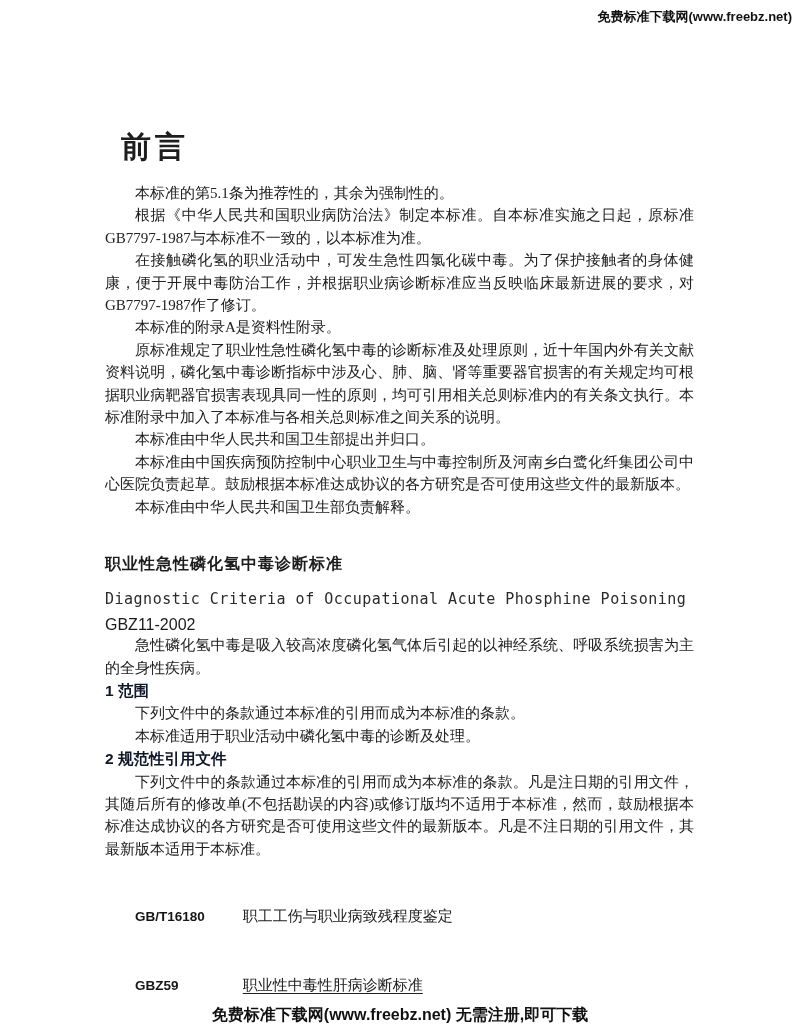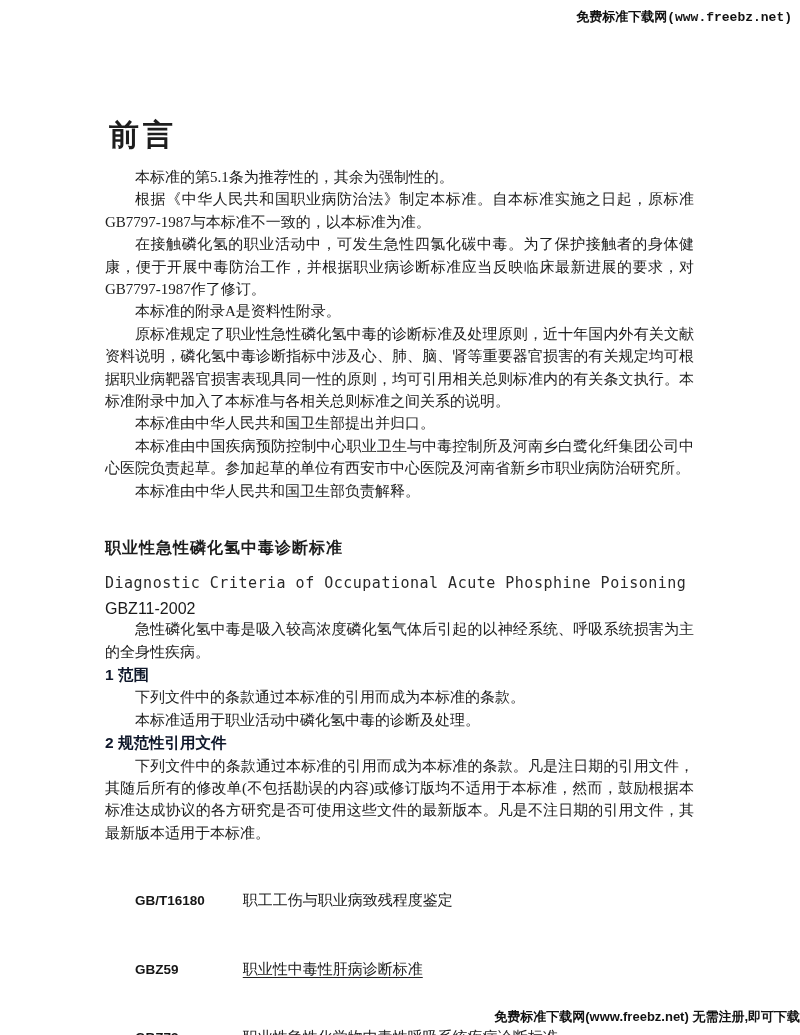--- a/index.html
+++ b/index.html
@@ -13,31 +13,31 @@
     position: relative;
     overflow: hidden;
     color: #1d1d1d;
     font-family: "Liberation Serif", "DejaVu Serif", serif;
     -webkit-font-smoothing: antialiased;
   }
   .page-header {
     position: absolute;
     top: 8px;
     right: 8px;
-    font-family: Liberation Mono, monospace;
+    font-family: Liberation Sans, sans-serif;
     font-size: 13px;
     font-weight: 600;
     color: #111;
   }
   .content {
     position: relative;
     padding: 0 106px 0 105px;
   }
   .foreword-title {
-    margin: 4px;
+    margin: 16px;
     padding-top: 112px;
     font-size: 30px;
     font-weight: 700;
     letter-spacing: 4px;
     line-height: 38px;
     font-family: "Liberation Serif", "DejaVu Serif", serif;
   }
   .foreword-body { margin-top: 12px; }
   p.doc-p {
     margin: 0;
@@ -97,44 +97,44 @@
   .reference-title { color: #202020; margin-left: 11px; }
   .reference-title.link {
     text-decoration: underline;
     text-underline-offset: 3px;
   }
   .page-footer {
     position: absolute;
     bottom: 9px;
     left: 0;
     width: 100%;
-    text-align: right;
+    text-align: center;
     font-family: "Liberation Sans", "DejaVu Sans", sans-serif;
-    font-size: 13px;
+    font-size: 16px;
     font-weight: 600;
     color: #111;
   }
 </style>
 </head>
 <body>
 
 <div class="page-header">免费标准下载网(www.freebz.net)</div>
 
 <div class="content">
 
   <h1 class="foreword-title">前言</h1>
 
   <div class="foreword-body">
     <p class="doc-p">本标准的第5.1条为推荐性的，其余为强制性的。</p>
     <p class="doc-p">根据《中华人民共和国职业病防治法》制定本标准。自本标准实施之日起，原标准GB7797-1987与本标准不一致的，以本标准为准。</p>
     <p class="doc-p">在接触磷化氢的职业活动中，可发生急性四氯化碳中毒。为了保护接触者的身体健康，便于开展中毒防治工作，并根据职业病诊断标准应当反映临床最新进展的要求，对GB7797-1987作了修订。</p>
     <p class="doc-p">本标准的附录A是资料性附录。</p>
     <p class="doc-p">原标准规定了职业性急性磷化氢中毒的诊断标准及处理原则，近十年国内外有关文献资料说明，磷化氢中毒诊断指标中涉及心、肺、脑、肾等重要器官损害的有关规定均可根据职业病靶器官损害表现具同一性的原则，均可引用相关总则标准内的有关条文执行。本标准附录中加入了本标准与各相关总则标准之间关系的说明。</p>
     <p class="doc-p">本标准由中华人民共和国卫生部提出并归口。</p>
-    <p class="doc-p">本标准由中国疾病预防控制中心职业卫生与中毒控制所及河南乡白鹭化纤集团公司中心医院负责起草。参加起草的单位有西安市中心医院及河南省新乡市职业病防治研究所。</p>
+    <p class="doc-p">本标准由中国疾病预防控制中心职业卫生与中毒控制所及河南乡白鹭化纤集团公司中心医院负责起草。鼓励根据本标准达成协议的各方研究是否可使用这些文件的最新版本。</p>
     <p class="doc-p">本标准由中华人民共和国卫生部负责解释。</p>
   </div>
 
   <h2 class="standard-title-zh">职业性急性磷化氢中毒诊断标准</h2>
   <div class="standard-title-en">Diagnostic Criteria of Occupational Acute Phosphine Poisoning</div>
   <div class="standard-code">GBZ11-2002</div>
 
   <p class="doc-p standard-intro">急性磷化氢中毒是吸入较高浓度磷化氢气体后引起的以神经系统、呼吸系统损害为主的全身性疾病。</p>
 
   <h3 class="section-heading">1 范围</h3>

